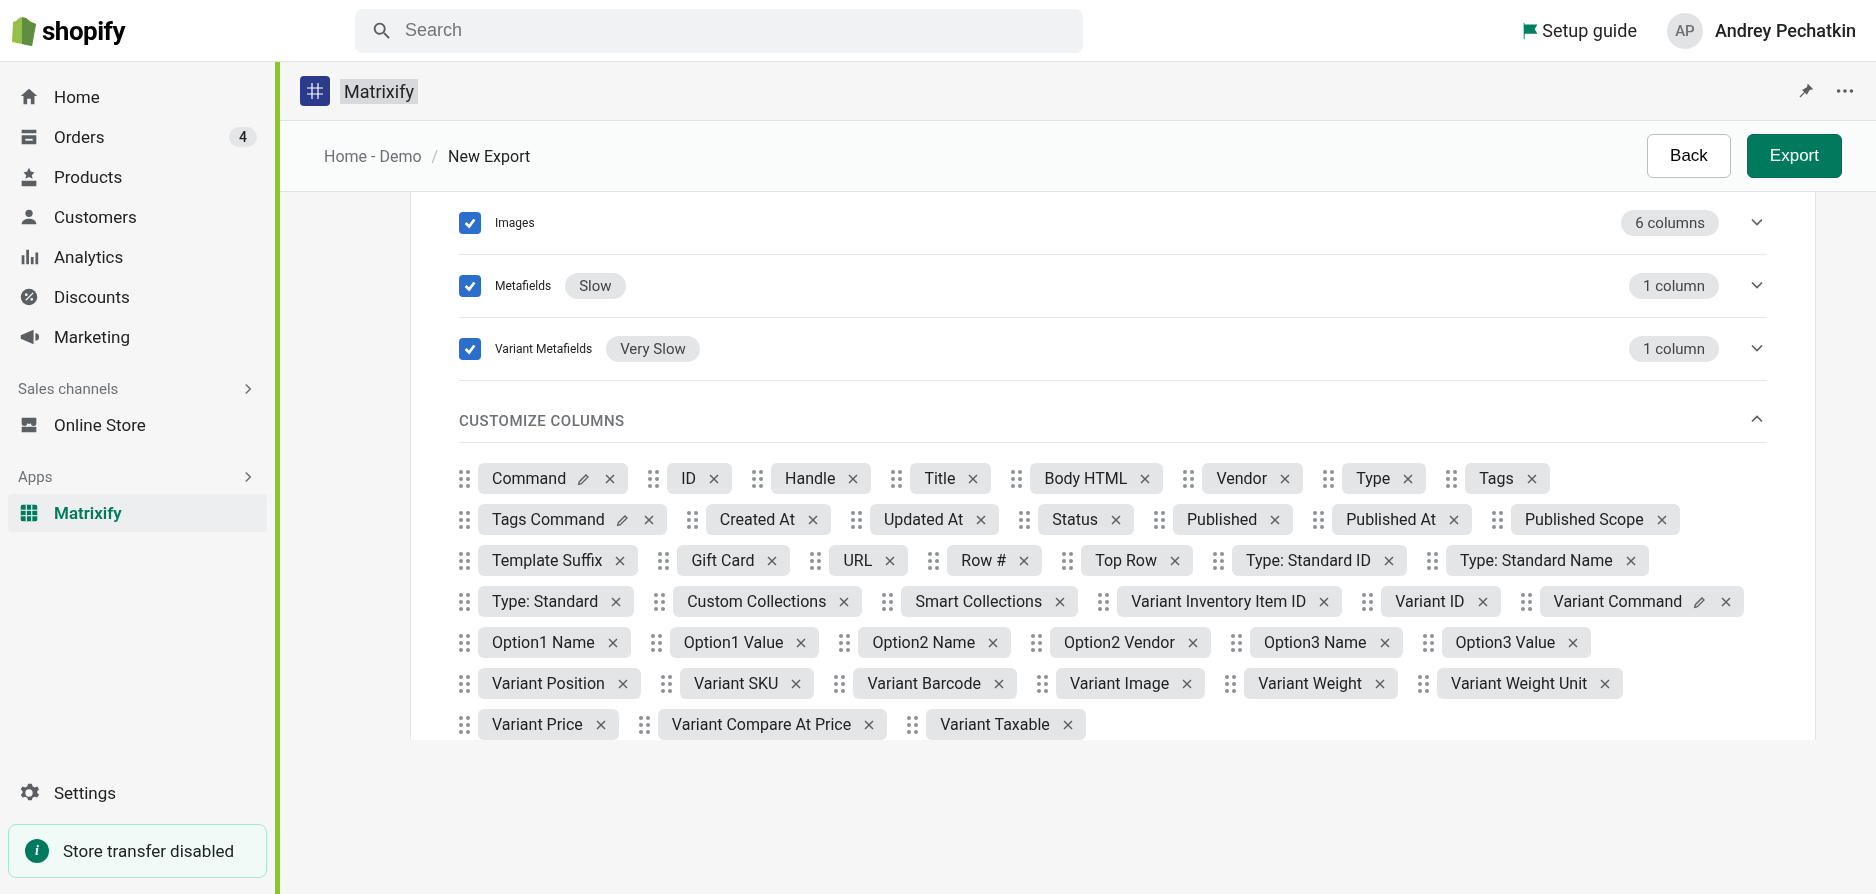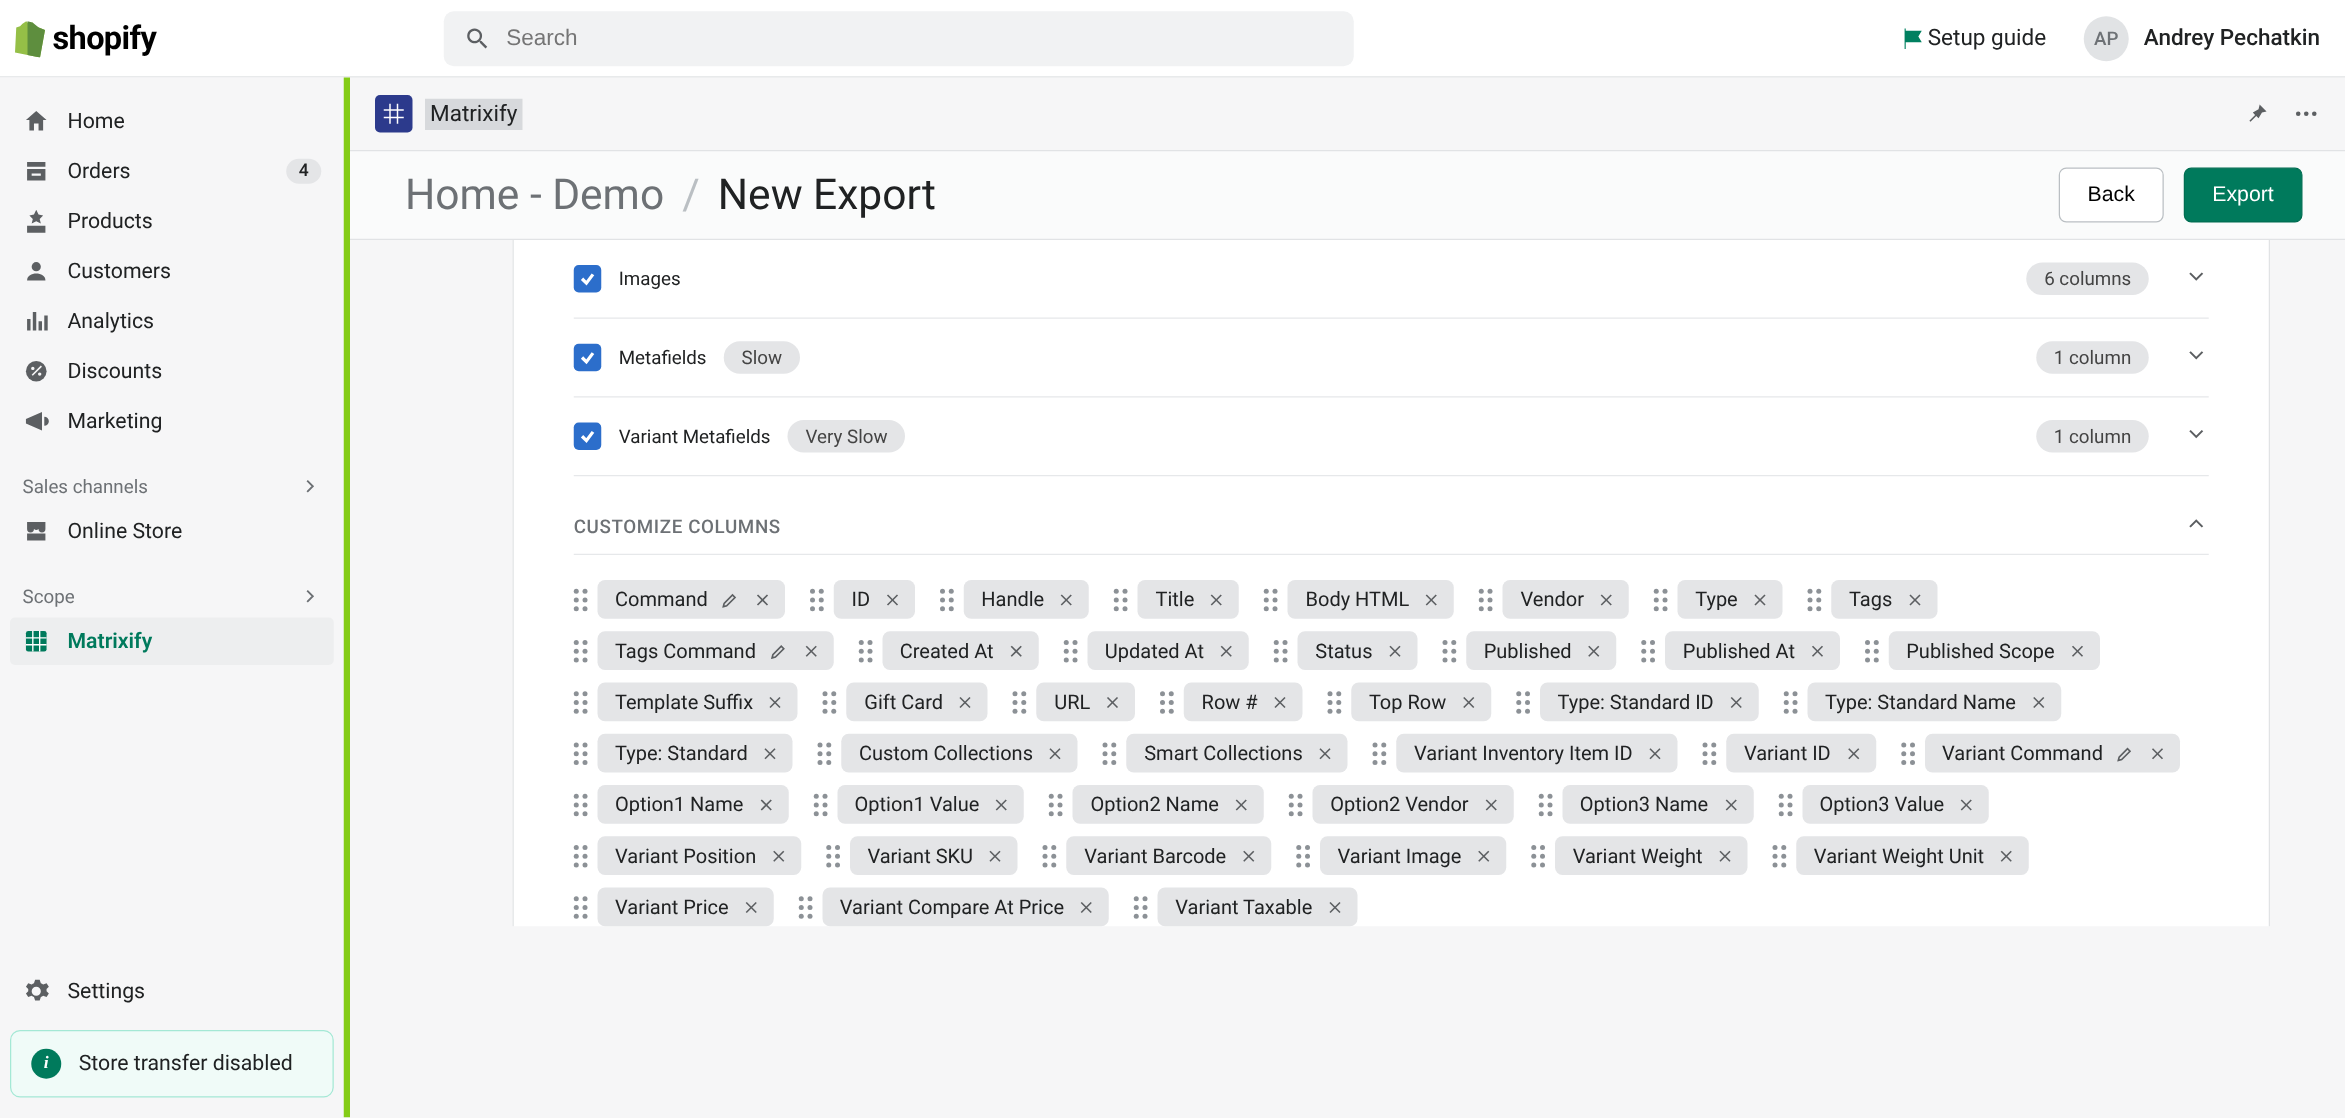--- a/index.html
+++ b/index.html
@@ -37,38 +37,38 @@
 
 .content { flex: 1; display: flex; flex-direction: column; overflow: hidden; }
 .app-bar { height: 58px; display: flex; align-items: center; padding: 0 20px; }
 .app-icon { width: 30px; height: 30px; background: #2c3a8c; border-radius: 4px; display:flex; align-items:center; justify-content:center; margin-right: 10px; }
 .app-icon svg { width:18px; height:18px; fill:#fff; }
 .app-name { font-size: 18px; background: #d7d9dc; padding: 2px 4px; }
 .app-bar-actions { margin-left: auto; display:flex; gap: 18px; align-items:center; }
 .app-bar-actions svg { width: 22px; height: 22px; fill: #5c5f62; }
 
 .app-header { height: 72px; background: #fafbfb; border-top: 1px solid #e1e3e5; border-bottom: 1px solid #e1e3e5; display:flex; align-items:center; padding: 0 34px 0 44px; }
-.breadcrumb { font-size: 34px; color: #6d7175; }
+.breadcrumb { font-size: 16px; color: #6d7175; }
 .breadcrumb .sep { margin: 0 6px; color: #babfc3; }
 .breadcrumb .current { color: #202223; }
 .app-header-actions { margin-left:auto; display:flex; gap:16px; }
 .btn { height: 44px; padding: 0 22px; border-radius: 6px; font-size: 17px; font-weight: 500; cursor: pointer; display:flex; align-items:center; }
 .btn-outline { background:#fff; border:1px solid #babfc3; }
 .btn-primary { background:#007a5c; color:#fff; border:1px solid #006e52; }
 
 .scroll-area { flex:1; overflow-y:auto; padding: 0 60px 40px 130px; position:relative; }
 .scroll-area::-webkit-scrollbar { width: 16px; }
 .scroll-area::-webkit-scrollbar-thumb { background:#c9cccf; border-radius: 8px; }
 .panel { background:#fff; border-left:1px solid #e1e3e5; border-right:1px solid #e1e3e5; padding: 0 48px; }
 
 .ck-row { display:flex; align-items:center; padding: 18px 0; border-bottom: 1px solid #e6e8ea; }
 .ck-row:last-of-type { border-bottom: 1px solid #e6e8ea; }
 .ck-box { width: 22px; height: 22px; border-radius: 4px; background:#2c6ecb; display:flex; align-items:center; justify-content:center; margin-right: 14px; cursor:pointer; }
 .ck-box svg { width:14px; height:14px; stroke:#fff; stroke-width:3; fill:none; }
-.ck-label { font-size: 15px; }
+.ck-label { font-size: 12px; }
 .chip-slow { margin-left: 14px; background:#e4e5e7; border-radius: 14px; padding: 4px 14px; font-size: 15px; color:#444; }
 .col-count { margin-left:auto; background:#e4e5e7; border-radius: 14px; padding: 4px 14px; font-size: 15px; color:#444; }
 .row-chev { margin-left: 28px; cursor:pointer; }
 .row-chev svg { width: 20px; height:20px; stroke:#5c5f62; stroke-width:2; fill:none; }
 
 .section-header { display:flex; align-items:center; padding: 28px 0 10px; border-bottom: 1px solid #e6e8ea; }
 .section-title { font-size: 15px; letter-spacing: 0.5px; color:#6d7175; font-weight:500; }
 .section-header .row-chev { margin-left:auto; }
 
 .chips-area { padding: 20px 0 0; display:flex; flex-wrap:wrap; gap: 10px 20px; }
@@ -172,21 +172,21 @@
         </svg>
     </div>
     <div class="nav-item">
       <svg viewBox="0 0 24 24">
           <path d="M4 10V4h16v6a3 3 0 01-6 0 3 3 0 01-4 0 3 3 0 01-6 0zm0 10v-6h16v6H4z"></path>
         </svg>
       <span>Online Store</span>
     </div>
 
     <div class="nav-section">
-      <span>Scope</span>
+      <span>Apps</span>
       <svg class="chev" width="18" height="18" viewBox="0 0 24 24" fill="none" stroke="#6d7175" stroke-width="2">
           <polyline points="9 18 15 12 9 6"></polyline>
         </svg>
     </div>
     <div class="nav-item nav-active">
       <svg viewBox="0 0 24 24">
           <rect x="3" y="3" width="18" height="18" rx="2"></rect>
           <path stroke="#fff" stroke-width="1.2" d="M3 9h18M3 15h18M9 3v18M15 3v18" fill="none"></path>
         </svg>
       <span>Matrixify</span>

